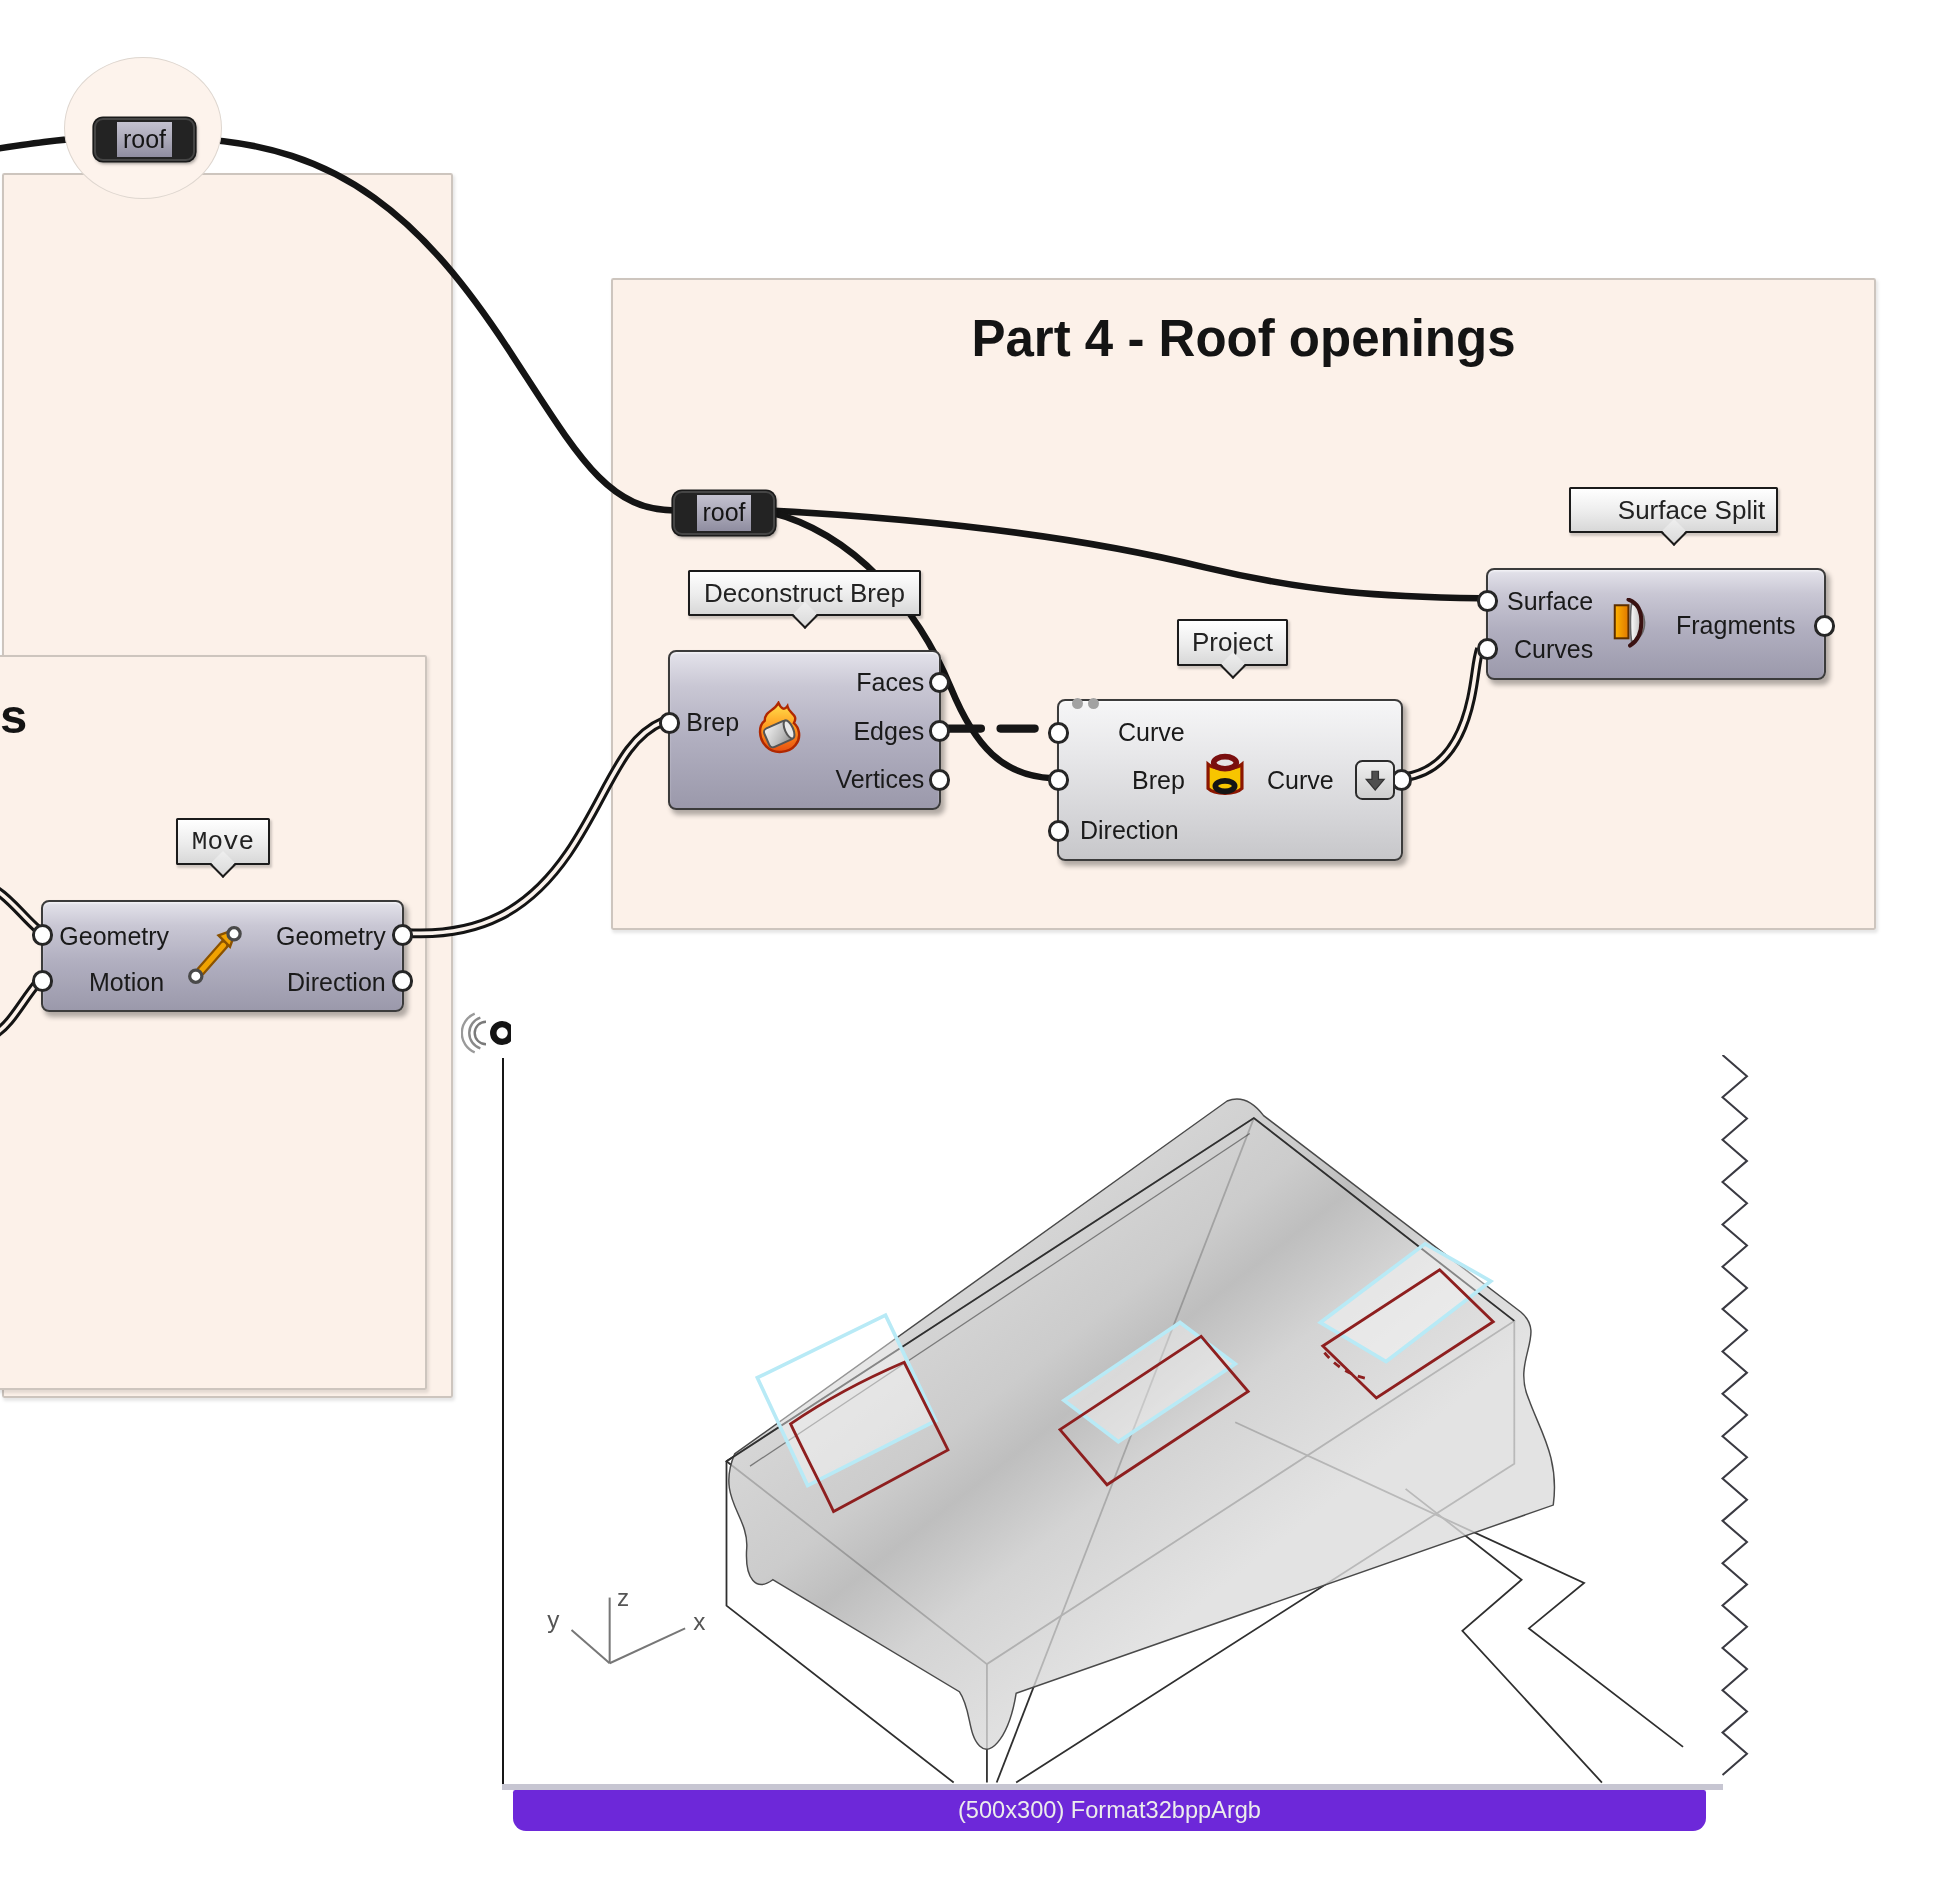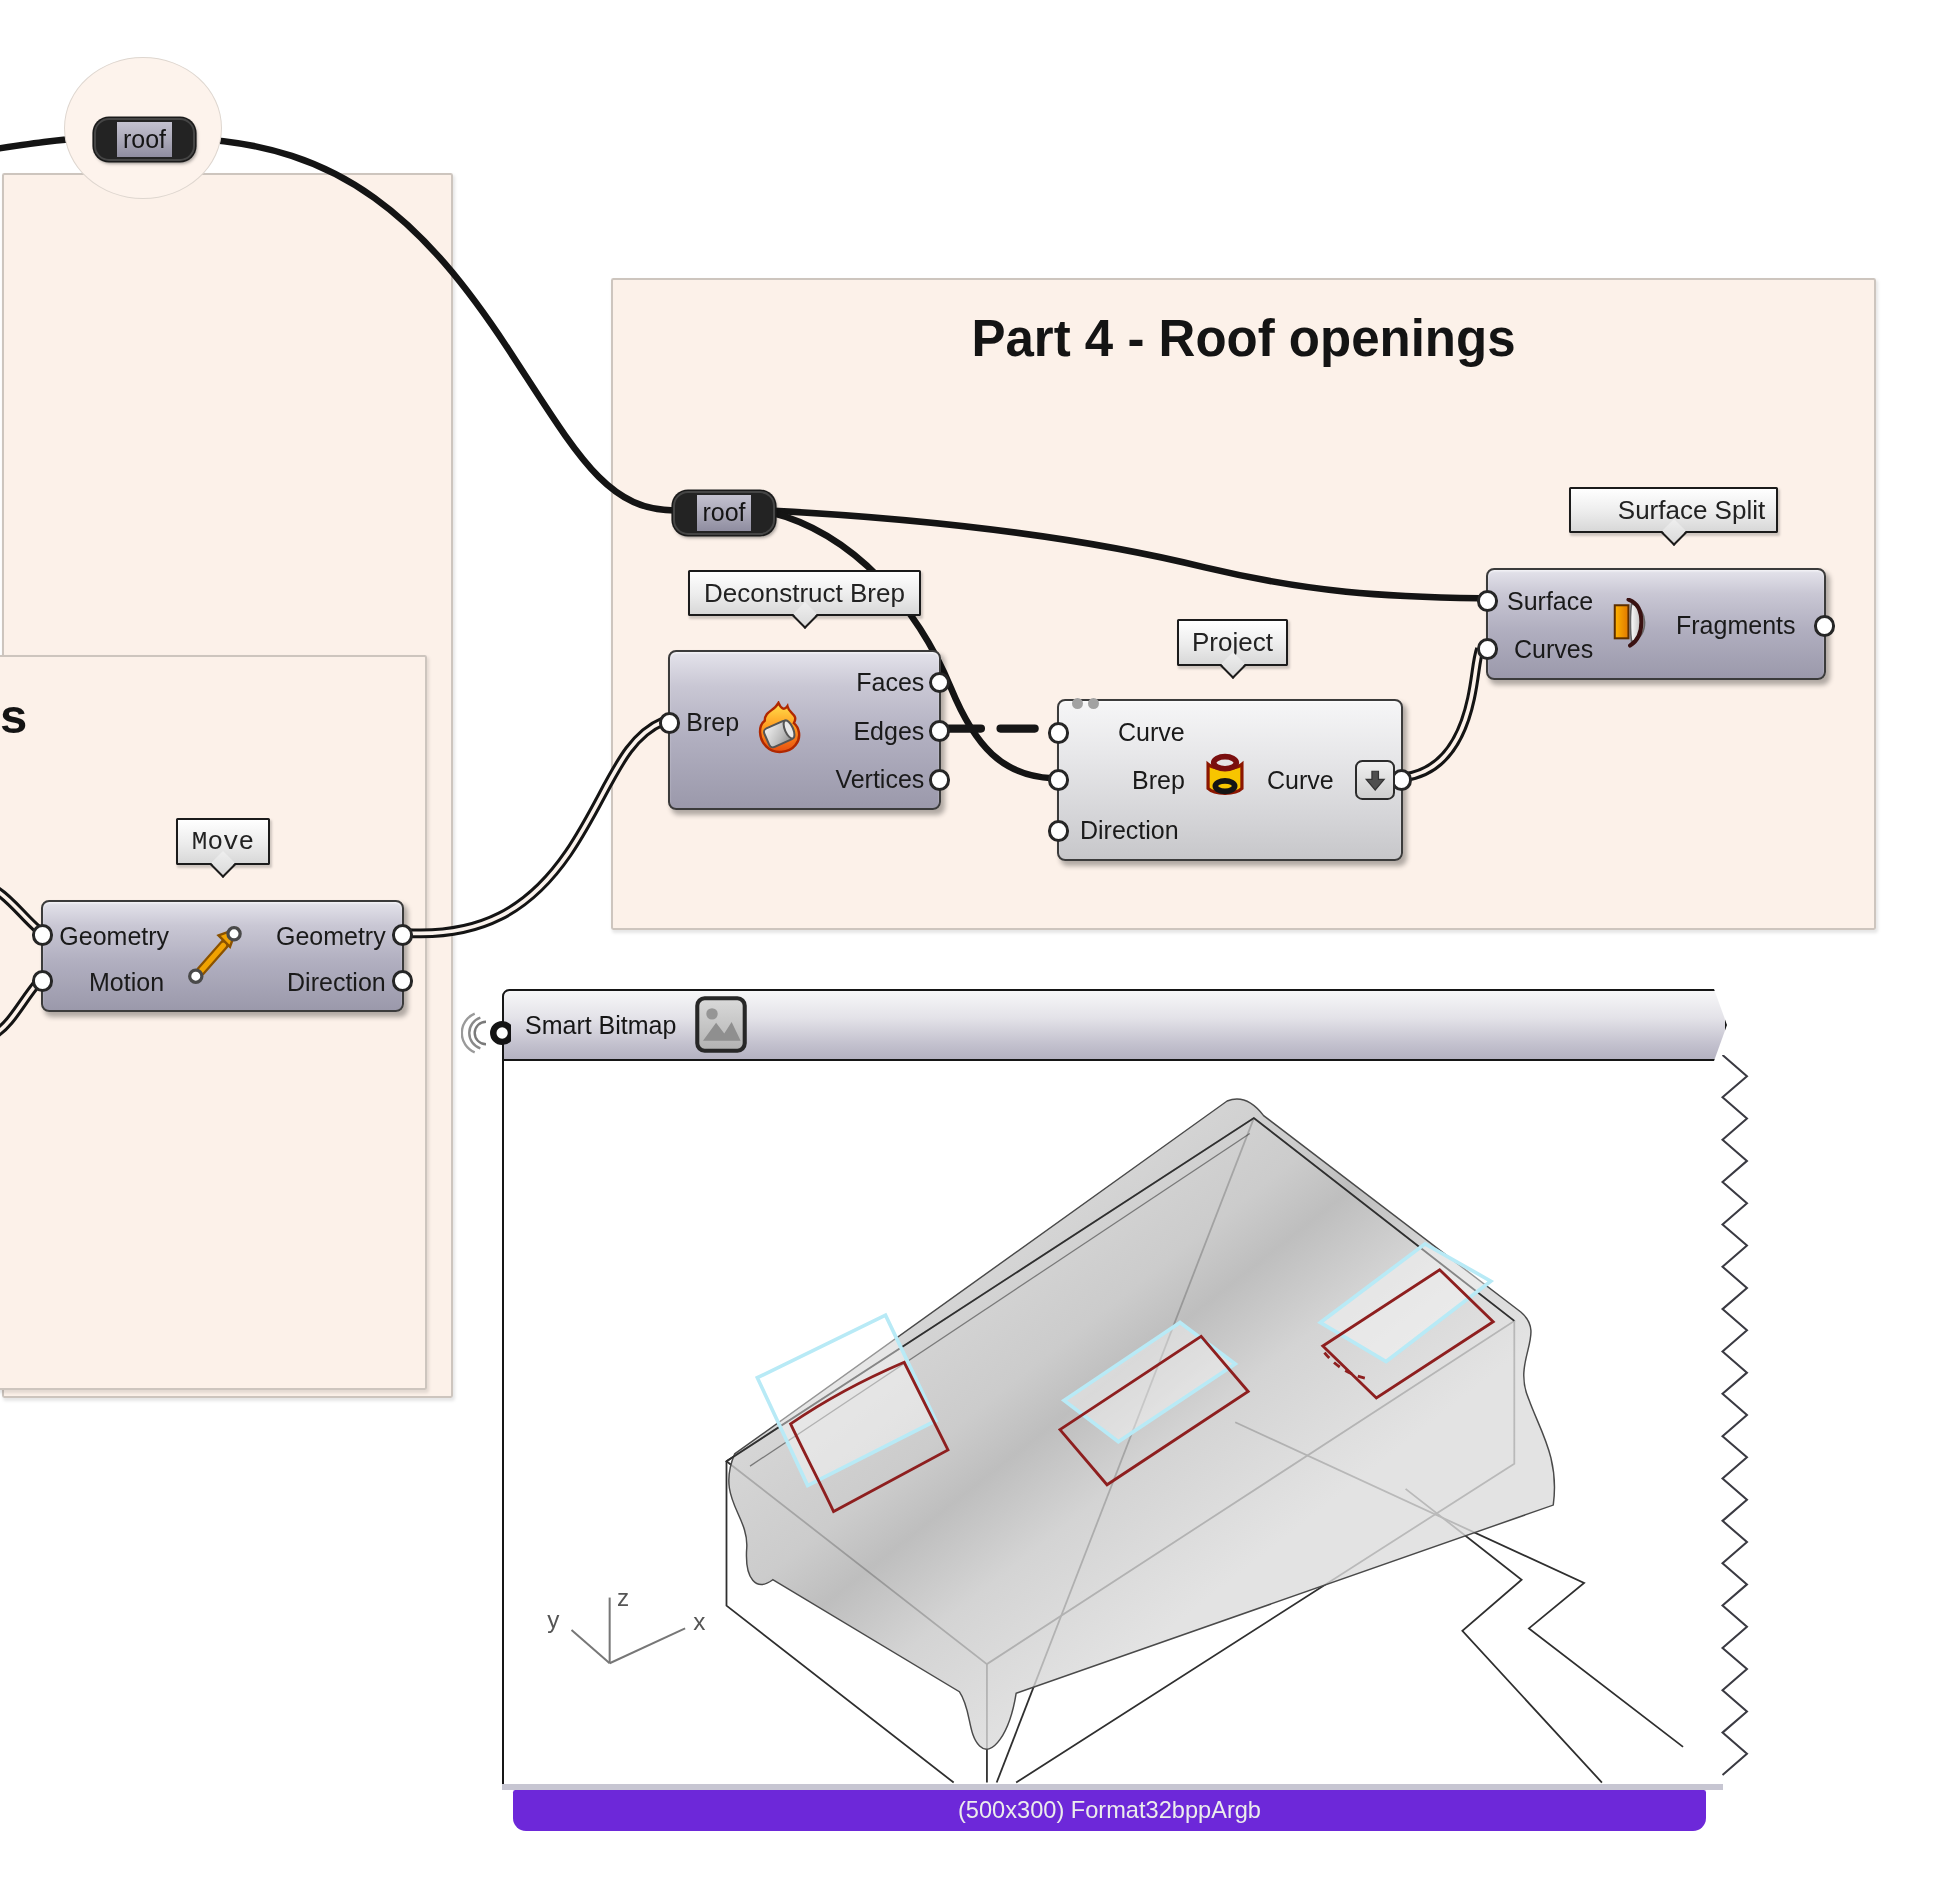--- a/index.html
+++ b/index.html
@@ -23,21 +23,21 @@
   .grip{position:absolute;width:11.4px;height:11.4px;border-radius:50%;background:#a2a2a2;top:-3.3px;}
 
   .tip{position:absolute;z-index:7;border:2.4px solid #1b1b1b;border-radius:1.6px;
        background:linear-gradient(180deg,#ffffff 0%,#ececec 55%,#d8d8d8 100%);
        display:flex;align-items:center;justify-content:center;
        font-size:26px;color:#222;box-shadow:1.6px 2.4px 2.4px rgba(0,0,0,0.18);}
   .tip::after{content:"";position:absolute;left:50%;bottom:-11.4px;transform:translateX(-50%) rotate(45deg);
        width:17px;height:17px;background:linear-gradient(135deg,#efefef,#dadada);
        border-right:2.4px solid #1b1b1b;border-bottom:2.4px solid #1b1b1b;}
 
-  .pill{position:absolute;z-index:5;background:#232323;border:2.4px solid #454545;border-radius:15px;
+  .pill{position:absolute;z-index:5;background:#232323;border:2.4px solid #454545;border-radius:9px;
         box-shadow:0 0 0 1.6px #1a1a1a, 1.6px 2.4px 3.3px rgba(0,0,0,0.35);}
   .pill .band{position:absolute;left:22%;top:6%;width:56%;height:88%;
         background:linear-gradient(180deg,#c3c1cf 0%,#a8a6b6 55%,#8f8da0 100%);
         display:flex;align-items:center;justify-content:center;font-size:25px;color:#141414;}
   .halo{position:absolute;z-index:4;border-radius:50%;background:#fdf3ec;border:1.6px solid #ded6cf;}
 
   
   #sb-titlebar{position:absolute;left:502px;top:989px;width:1221px;height:68px;z-index:5;
       border:2.4px solid #161616;border-radius:7.3px 7.3px 0 0;
       background:linear-gradient(180deg,#f7f7f8 0%,#e3e2e8 40%,#c3c1ce 78%,#b4b2c1 100%);
@@ -216,34 +216,20 @@
     </svg>
   </div>
 
   <svg id="sb-port" width="50" height="54" viewBox="0 0 62 66">
     <path d="M17,9 A26,26 0 0 0 17,57" stroke="#9a9a9a" stroke-width="3" fill="none"></path>
     <path d="M24,14 A20,20 0 0 0 24,52" stroke="#8a8a8a" stroke-width="3" fill="none"></path>
     <path d="M31,19 A14,14 0 0 0 31,47" stroke="#7a7a7a" stroke-width="3" fill="none"></path>
     <circle cx="51" cy="33" r="11" stroke="#141414" stroke-width="8" fill="#ffffff"></circle>
   </svg>
 
-  <div id="sb-titlebar">
-    <div id="sb-title">Smart Bitmap</div>
-    <svg id="sb-icon" width="54" height="59" viewBox="0 0 66 72">
-      <defs>
-        <linearGradient id="bicoG" x1="0" y1="0" x2="0" y2="1">
-          <stop offset="0" stop-color="#dadada"></stop>
-            <stop offset="1" stop-color="#b2b2b2"></stop>
-        </linearGradient>
-      </defs>
-      <rect x="4" y="4" width="58" height="64" rx="9" fill="url(#bicoG)" stroke="#272727" stroke-width="5"></rect>
-      <circle cx="22" cy="23" r="7" fill="#969696"></circle>
-      <path d="M11,56 L27,34 L37,47 L46,33 L57,56 Z" fill="#8f8f8f"></path>
-    </svg>
-  </div>
 
   <div id="sb-viewport"></div>
 
   <svg id="sb-scene" width="1217" height="725" viewBox="0 0 1500 890">
     <defs>
       <linearGradient id="roofG" gradientUnits="userSpaceOnUse" x1="450" y1="230" x2="820" y2="700">
         <stop offset="0" stop-color="#d4d4d4"></stop>
           <stop offset="0.4" stop-color="#bfbfbf"></stop>
         <stop offset="0.52" stop-color="#aeaeae"></stop>
           <stop offset="0.7" stop-color="#c9c9c9"></stop>

